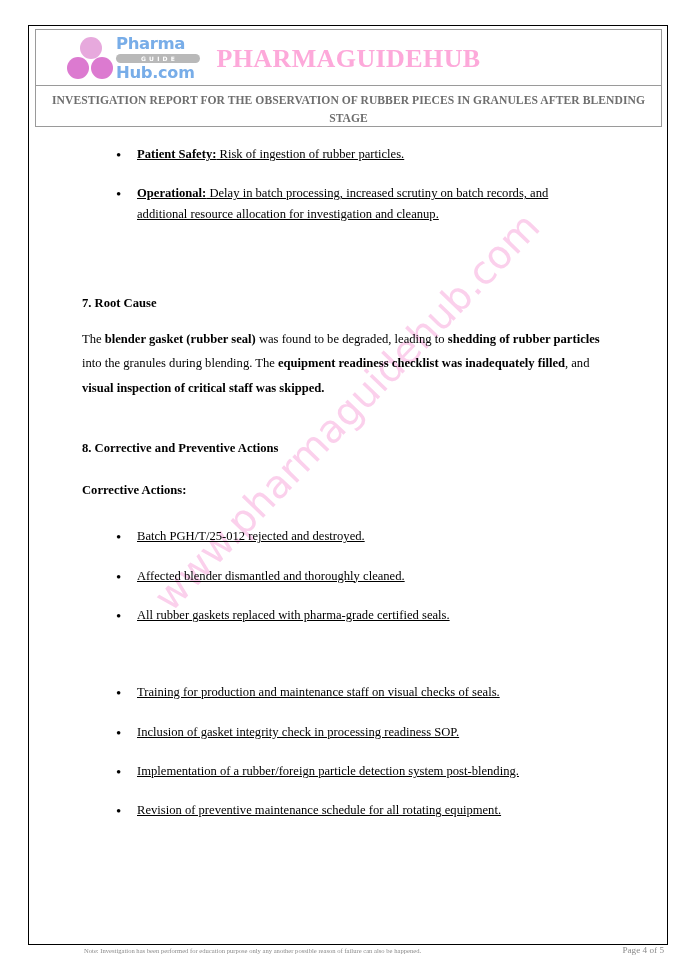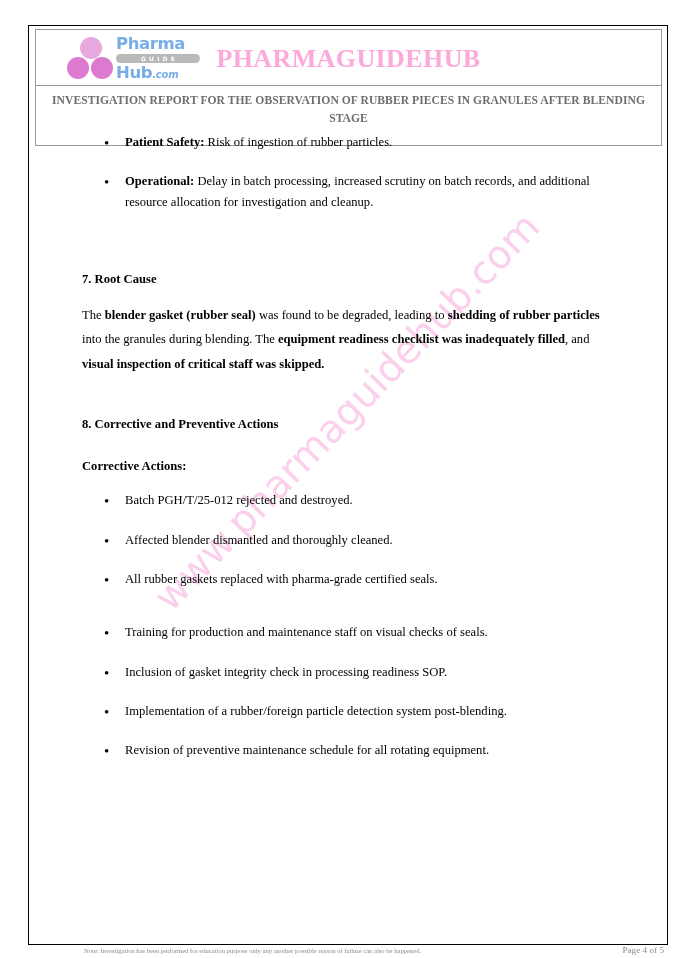--- a/index.html
+++ b/index.html
@@ -95,45 +95,44 @@
     display: block;
     line-height: 18px;
   }
   #logo-hub {
     font-size: 16.5px;
     font-weight: 700;
     color: #78ade8;
     letter-spacing: -0.4px;
   }
   #logo-com {
-    font-size: 10px;
+    font-size: 16px;
     font-weight: 700;
     color: #78ade8;
     letter-spacing: -0.2px;
-    font-style: italic;
   }
 
   
   #brand-title {
     position: absolute;
     left: 0;
     right: 0;
     top: 14px;
     text-align: center;
     font-family: "Liberation Serif", serif;
     font-weight: 700;
     font-size: 26px;
     letter-spacing: 0.4px;
     color: #fda9da;
   }
 
   #header-subtitle-row {
     border-top: none;
     border-bottom: 1px solid #9a9a9a;
-    padding: 4px 8px 19px 8px;
+    padding: 4px 8px 0 8px;
     text-align: center;
     box-sizing: border-box;
   }
   #header-subtitle {
     font-family: "Liberation Serif", serif;
     font-weight: 700;
     font-size: 11.6px;
     line-height: 14px;
     color: #6e6e6e;
     letter-spacing: 0.05px;
@@ -165,22 +164,23 @@
     top: 132px;
     width: 530px;
     z-index: 2;
     font-size: 12.6px;
     color: #000000;
     line-height: 1.62;
   }
 
   ul.bullets {
     list-style: none;
-    margin: 0;
+    margin: 12px;
     padding: 0;
+    text-decoration: underline;
   }
   ul.bullets li {
     position: relative;
     padding-left: 43px;
     margin: 0 0 0 0;
     padding-bottom: 19px;
     line-height: 1.62;
   }
   ul.bullets li:before {
     content: "\2022";

